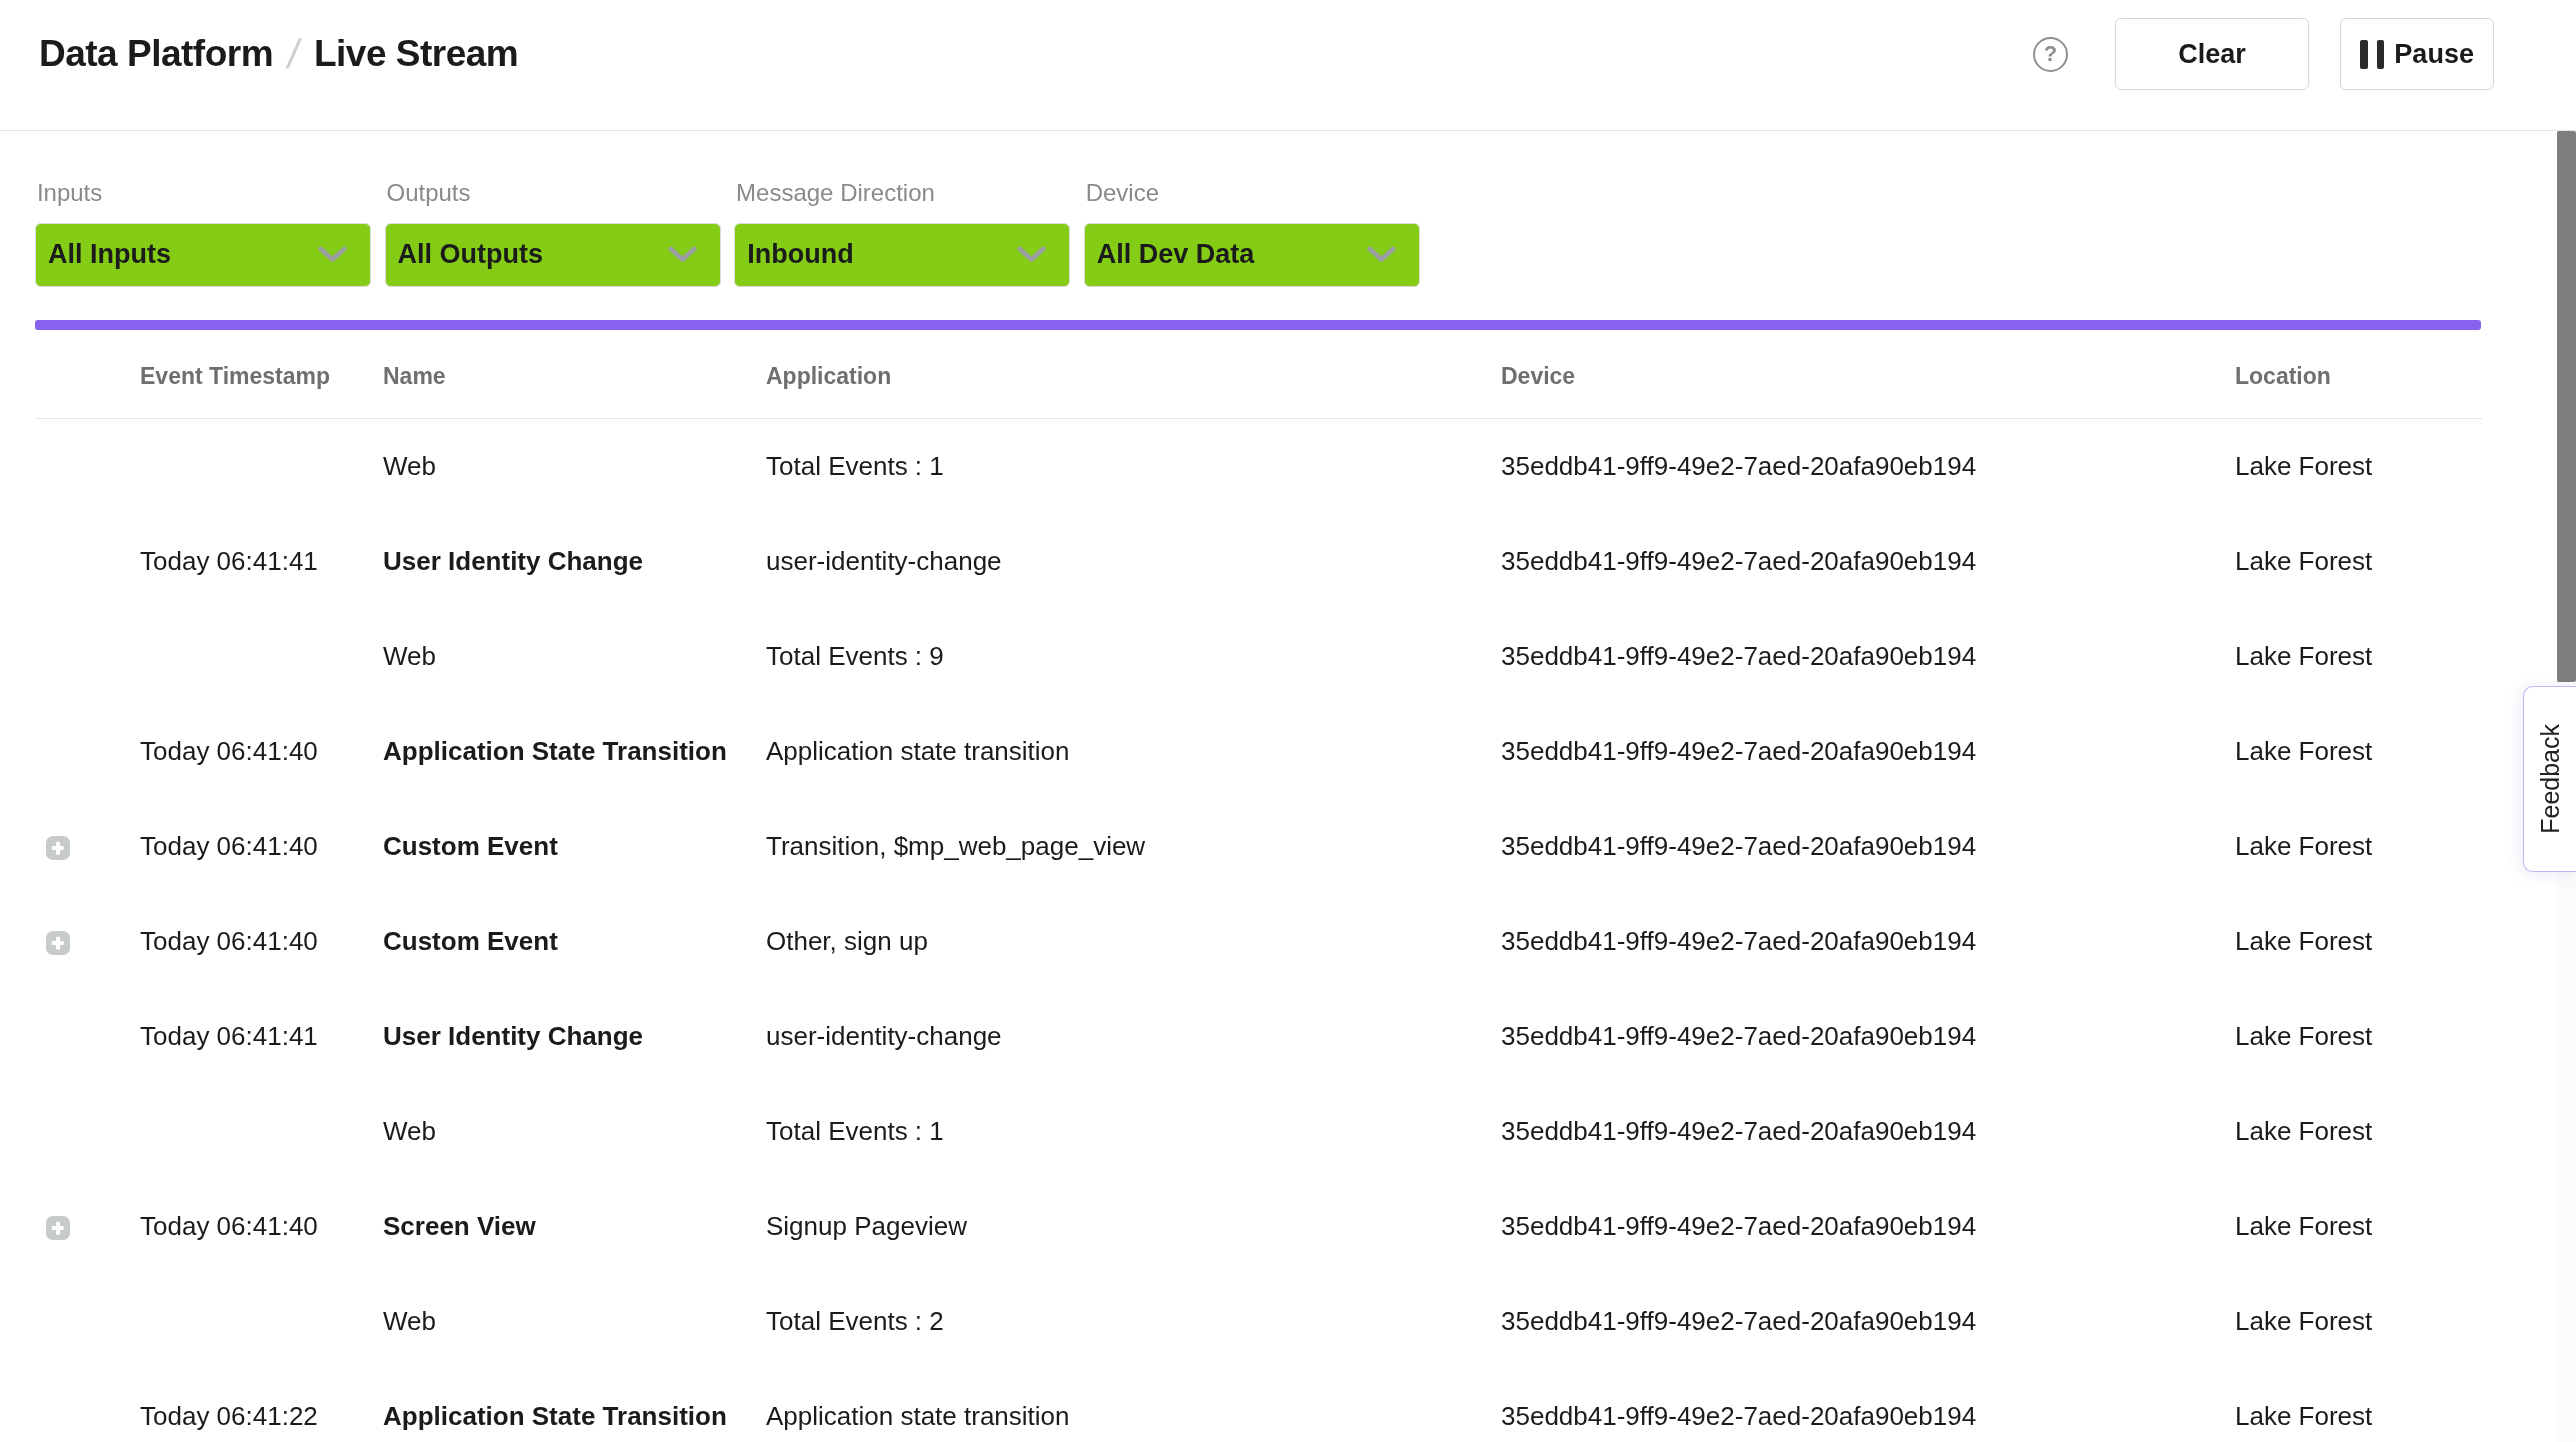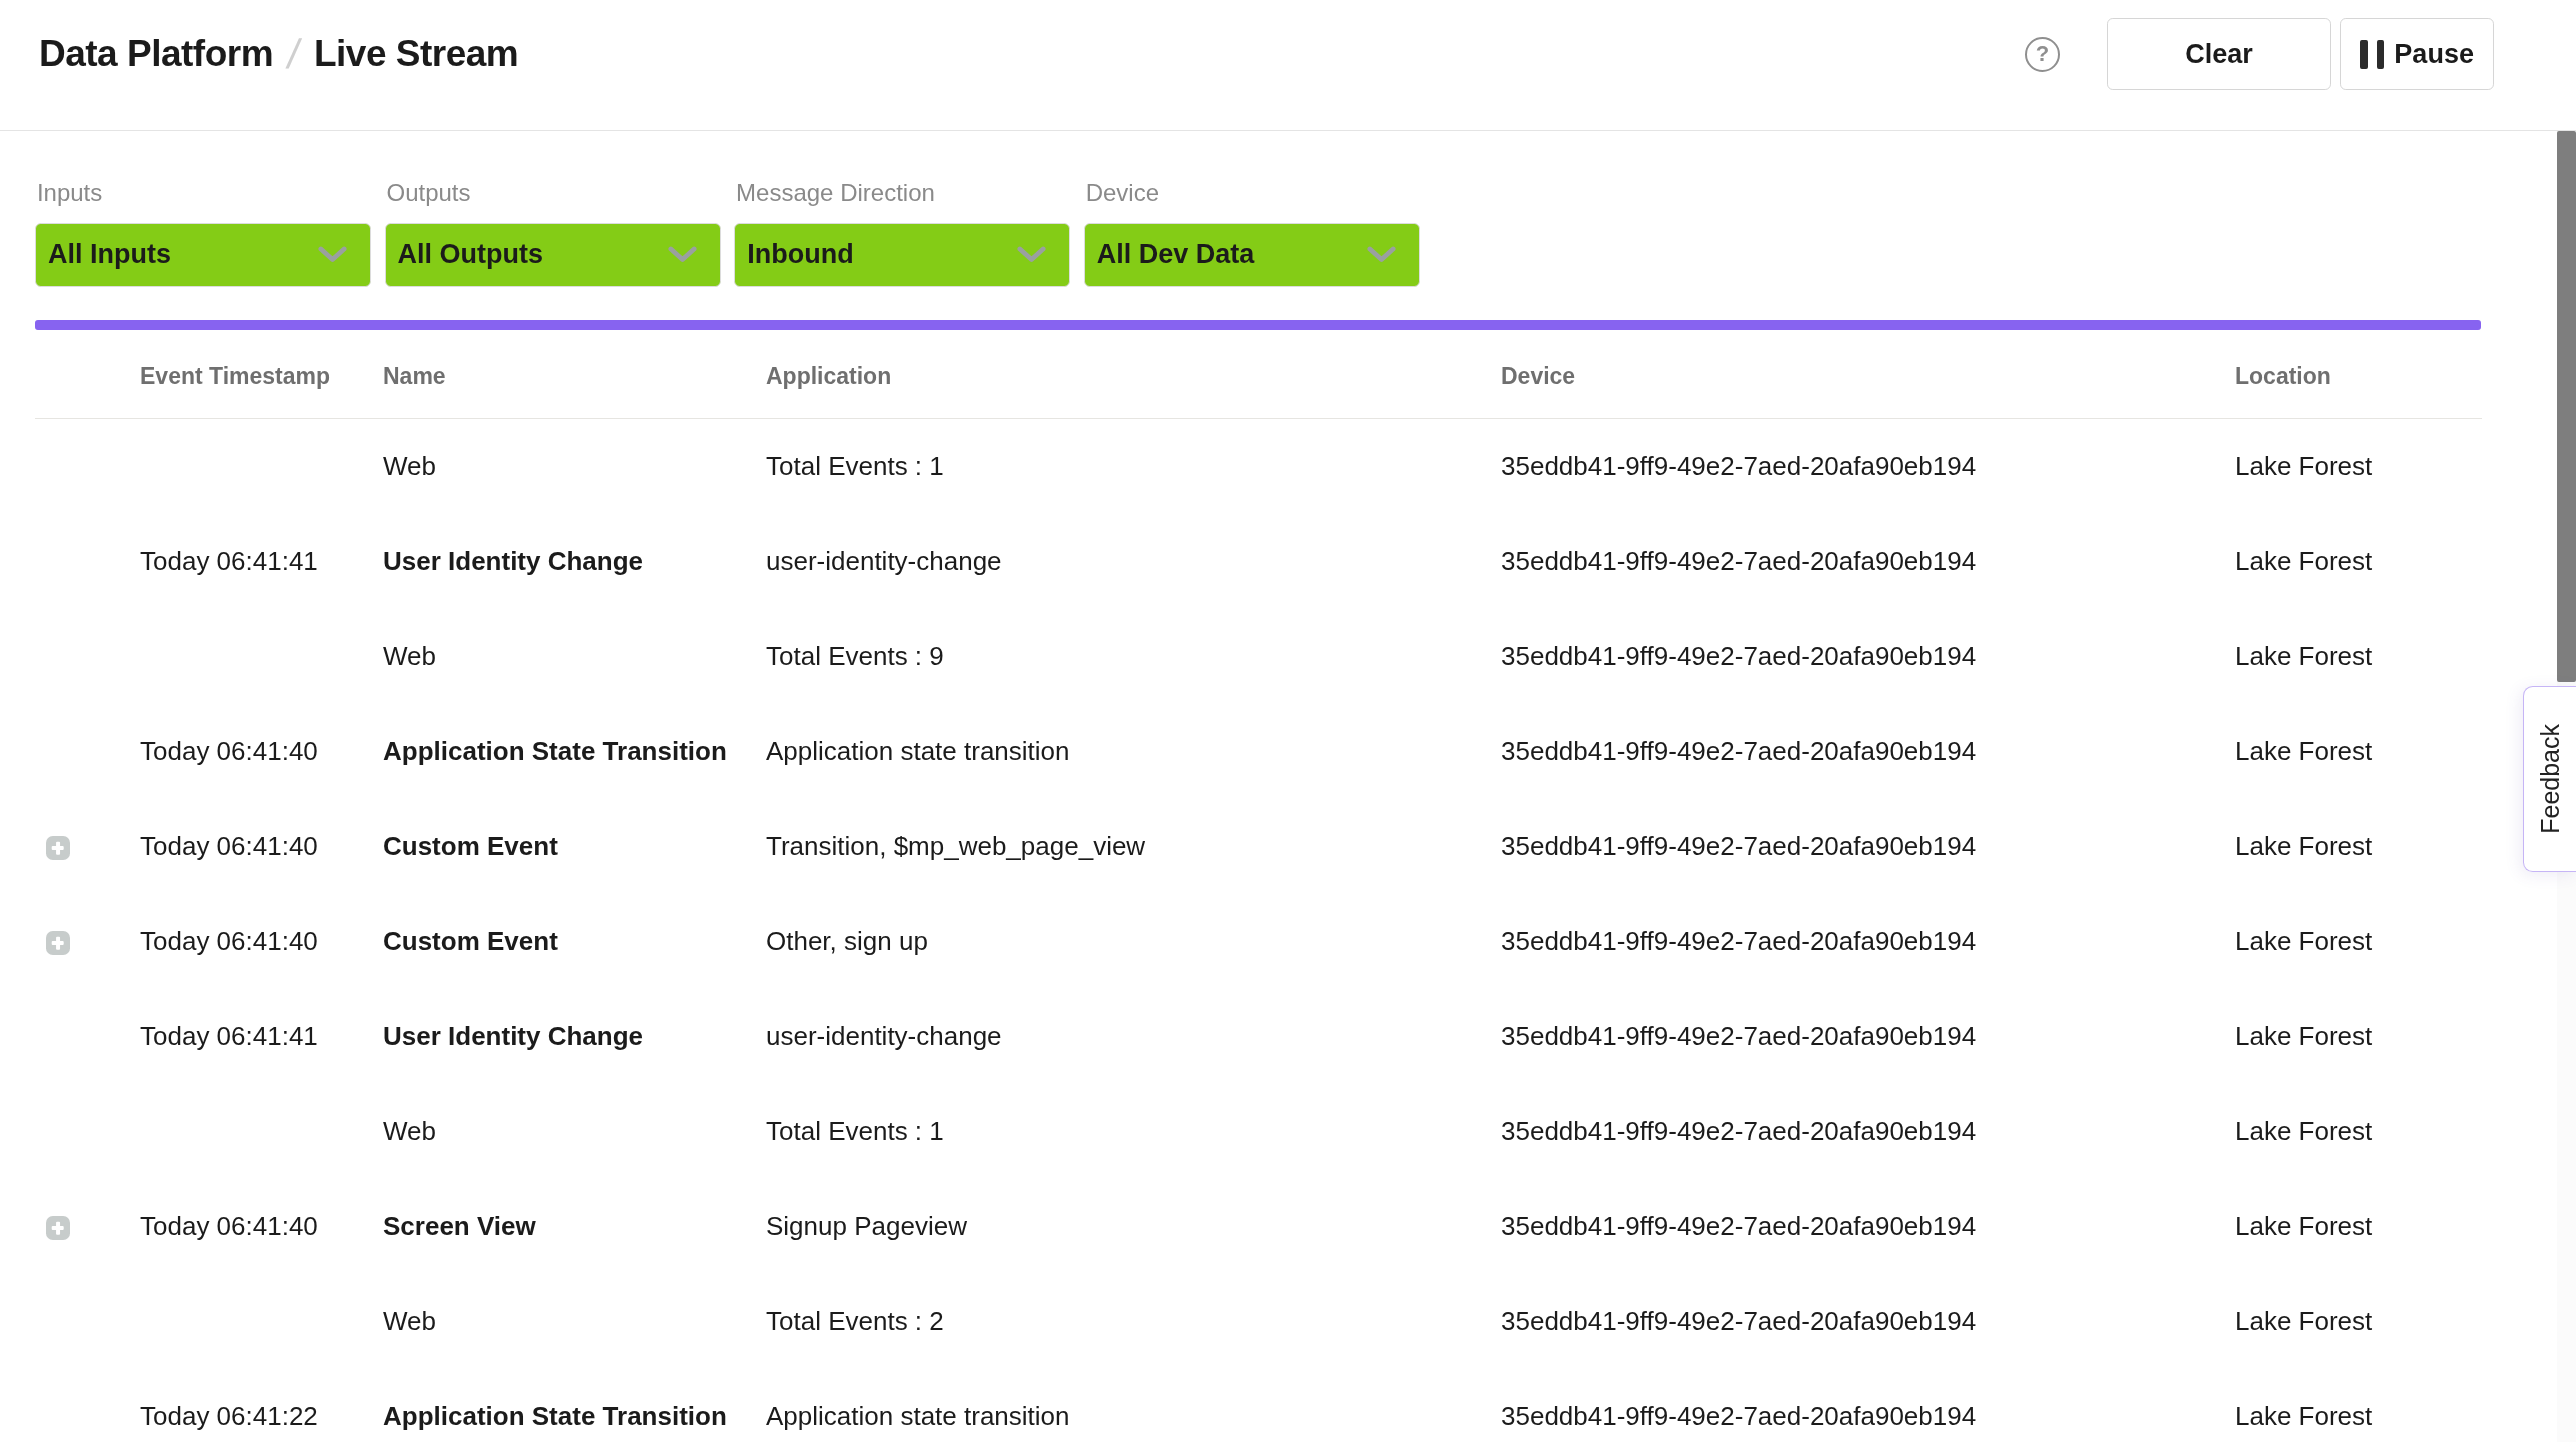--- a/index.html
+++ b/index.html
@@ -22,21 +22,21 @@
   .help-btn{
     width:35px;height:35px;border-radius:50%;border:2.9px solid #8f8f8f;color:#8f8f8f;
     display:flex;align-items:center;justify-content:center;
     font-size:22px;font-weight:700;cursor:pointer;box-sizing:border-box;margin-right:47px;
   }
   .btn{
     height:72px;background:#fff;border:1px solid #d6d6d6;border-radius:5.8px;
     display:inline-flex;align-items:center;justify-content:center;
     font-size:27px;font-weight:700;color:#1b1b1b;cursor:pointer;box-sizing:border-box;
   }
-  .btn-clear{width:224px;margin-right:9px;}
+  .btn-clear{width:194px;margin-right:31px;}
   .btn-pause{width:154px;gap:10px;}
   .pause-icon{display:inline-flex;gap:8.7px;}
   .pause-icon i{display:block;width:7.8px;height:29px;background:#2b2b2b;border-radius:1.9px;}
   
   .filters{position:absolute;top:131px;left:35px;display:flex;gap:13.6px;}
   .filter{width:336px;}
   .filter-label{font-size:24px;color:#8a8a8a;line-height:29px;margin:47px 0 15.5px 1.9px;}
   .select{
     height:64px;border:1px solid #dcdcdc;border-radius:5.8px;background:#84cc16;
     display:flex;align-items:center;padding:0 23px 0 12px;box-sizing:border-box;

